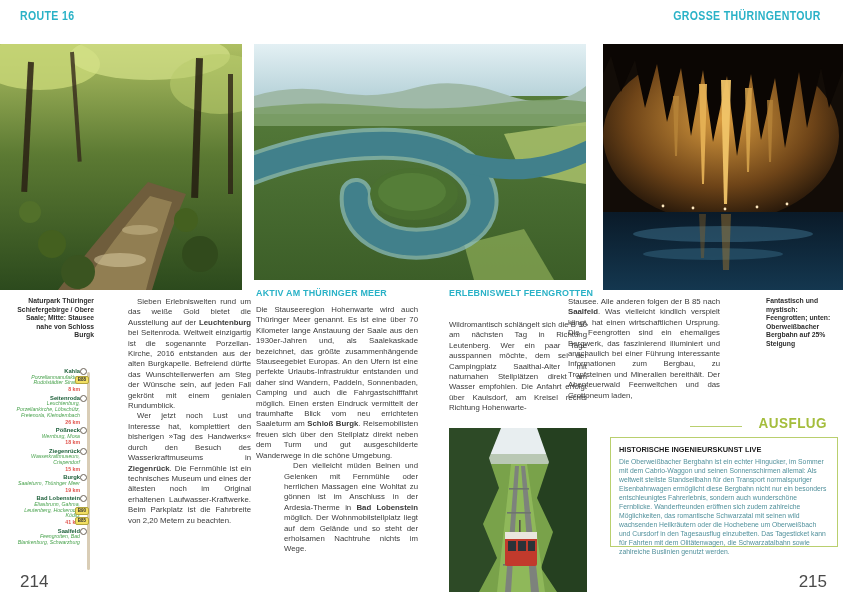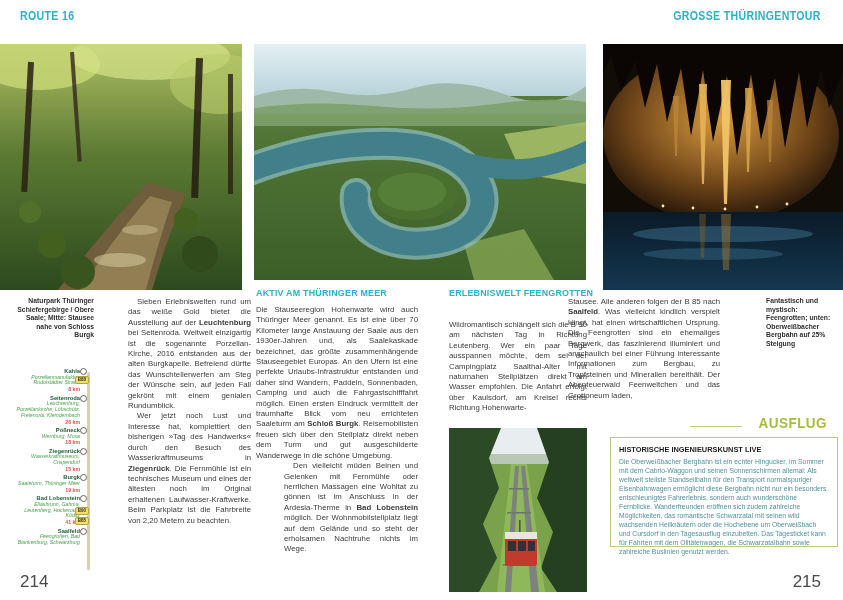--- a/index.html
+++ b/index.html
@@ -254,13 +254,13 @@
 <div class="abs caption" style="left:766px;top:297px;width:72px;">Fantastisch und mystisch: Feengrotten; unten: Oberweißbacher Bergbahn auf 25% Steigung</div>
 
 <div class="abs" id="ausflug-rule"></div>
 <div class="abs" id="ausflug-label">AUSFLUG</div>
 <div class="abs" id="ausflug-box">
   <div id="ausflug-title">HISTORISCHE INGENIEURSKUNST LIVE</div>
   <div id="ausflug-body">Die Oberweißbacher Bergbahn ist ein echter Hingucker, im Sommer mit dem Cabrio-Waggon und seinen Sonnenschirmen allemal: Als weltweit steilste Standseilbahn für den Transport normalspuriger Eisenbahnwagen ermöglicht diese Bergbahn nicht nur ein besonders entschleunigtes Fahrerlebnis, sondern auch wunderschöne Fernblicke. Wanderfreunden eröffnen sich zudem zahlreiche Möglichkeiten, das romantische Schwarzatal mit seinen wild wachsenden Heilkräutern oder die Hochebene um Oberweißbach und Cursdorf in den Tagesausflug einzubetten. Das Tagesticket kann für Fahrten mit dem Olitätenwagen, die Schwarzatalbahn sowie zahlreiche Buslinien genutzt werden.</div>
 </div>
 
 <div class="abs pagenum" style="left:20px;top:572px;">214</div>
-<div class="abs pagenum" style="right:22px;top:572px;text-align:right;">215</div>
+<div class="abs pagenum" style="right:16px;top:572px;text-align:right;">215</div>
 
 </body></html>

